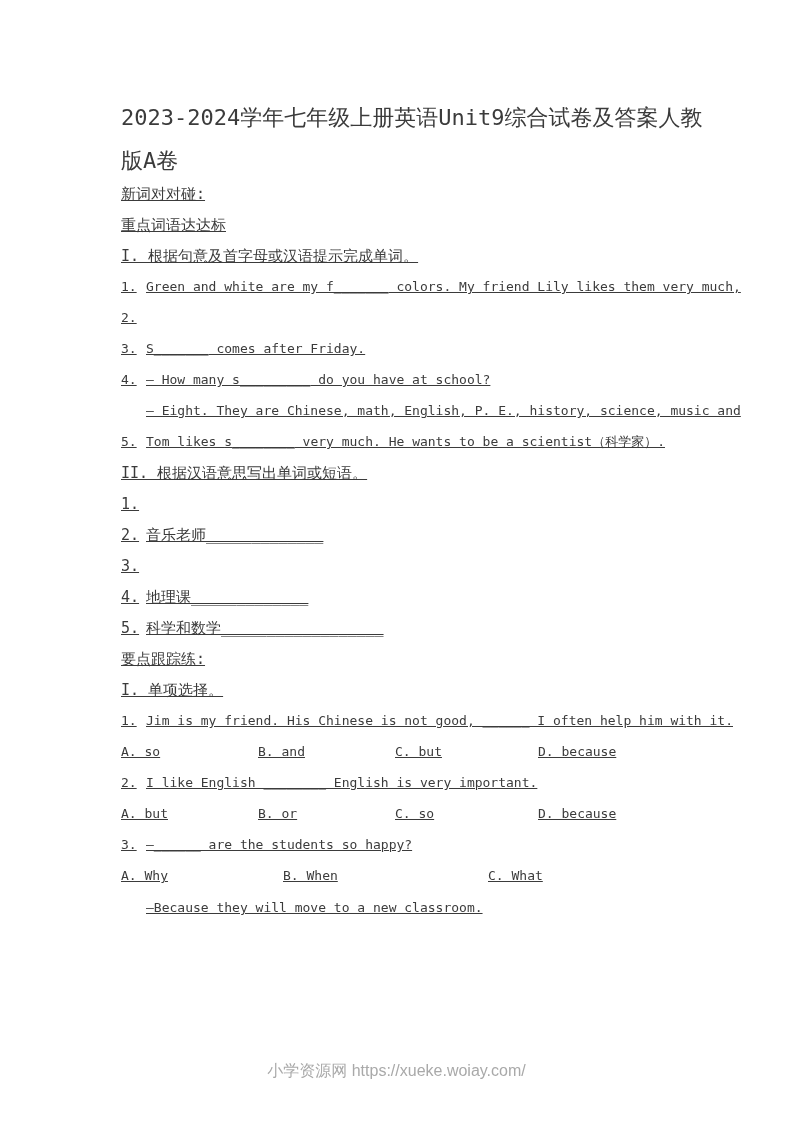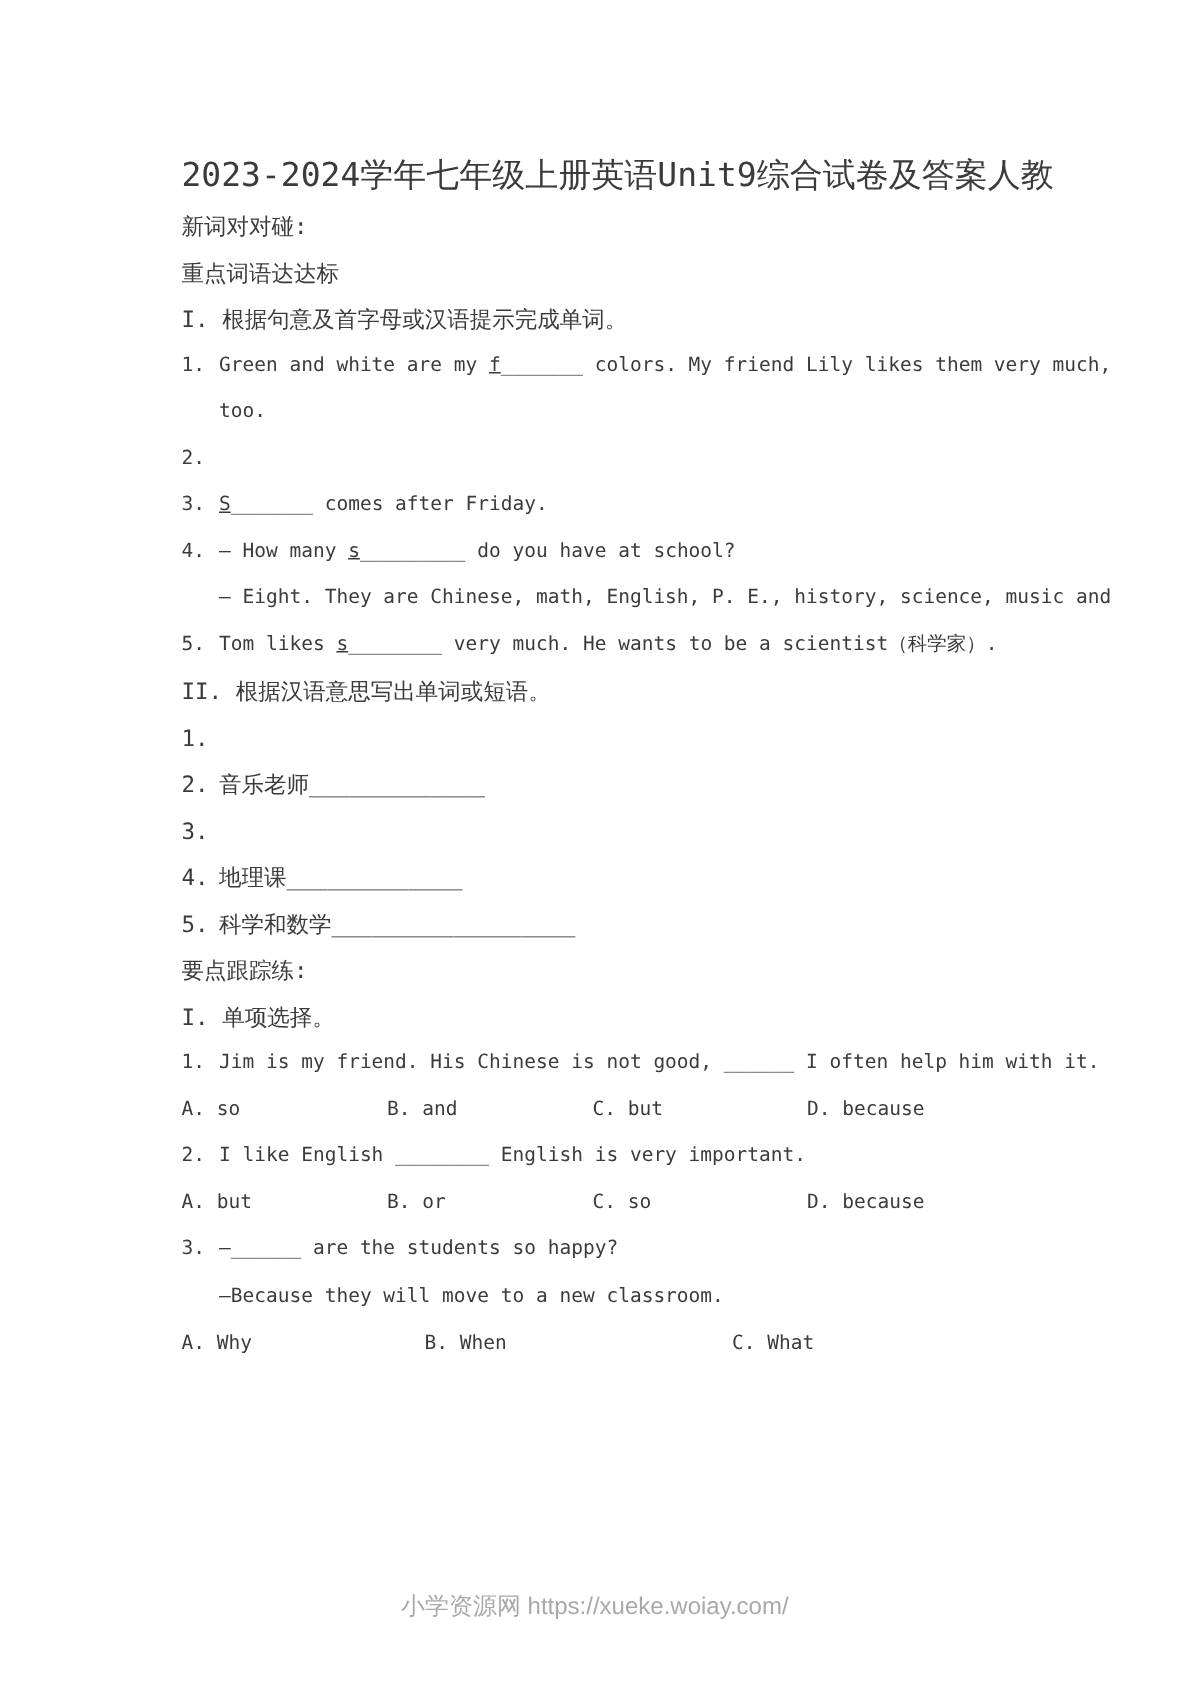--- a/index.html
+++ b/index.html
@@ -26,20 +26,21 @@
     font-size:22px;
     line-height:43px;
     margin-bottom:3px;
     white-space:nowrap;
   }
   .line{
     font-size:13px;
     line-height:18px;
     margin-bottom:13px;
     white-space:nowrap;
+    text-decoration:underline;
   }
   .zh{font-size:15px;}
   .item{display:flex;}
   .num{flex:none;width:25px;}
   .body{flex:none;}
   .cont{padding-left:25px;}
   .gap-before{margin-top:14px;}
   .u{text-decoration:underline;}
   .options{display:grid;}
   .cols4{grid-template-columns:137px 137px 143px 1fr;}
@@ -55,31 +56,31 @@
   }
 </style>
 </head>
 <body>
 
 <div class="page">
   <div class="content">
 
     <div class="title">
       <div>2023-2024学年七年级上册英语Unit9综合试卷及答案人教</div>
+      <div>版A卷</div>
     </div>
 
     <div class="line zh">新词对对碰:</div>
     <div class="line zh">重点词语达达标</div>
     <div class="line zh">I. 根据句意及首字母或汉语提示完成单词。</div>
 
     <div class="line item">
       <span class="num">1.</span>
       <span class="body"><span>Green and white are my </span><span class="u">f</span><span>_______</span><span> colors. My friend Lily likes them very much,</span></span>
     </div>
-    <div class="line cont">too.</div>
 
     <div class="line item">
       <span class="num">2.</span>
     </div>
 
     <div class="line item">
       <span class="num">3.</span>
       <span class="body"><span></span><span class="u">S</span><span>_______</span><span> comes after Friday.</span></span>
     </div>
 
@@ -137,23 +138,23 @@
       <span>A. but</span>
       <span>B. or</span>
       <span>C. so</span>
       <span>D. because</span>
     </div>
 
     <div class="line item">
       <span class="num">3.</span>
       <span class="body">—______ are the students so happy?</span>
     </div>
-    <div class="line cont gap-before">—Because they will move to a new classroom.</div>
     <div class="line options cols3">
       <span>A. Why</span>
       <span>B. When</span>
       <span>C. What</span>
     </div>
+    <div class="line cont gap-before">—Because they will move to a new classroom.</div>
 
   </div>
 
   <div class="footer">小学资源网 https://xueke.woiay.com/</div>
 </div>
 
 </body></html>

